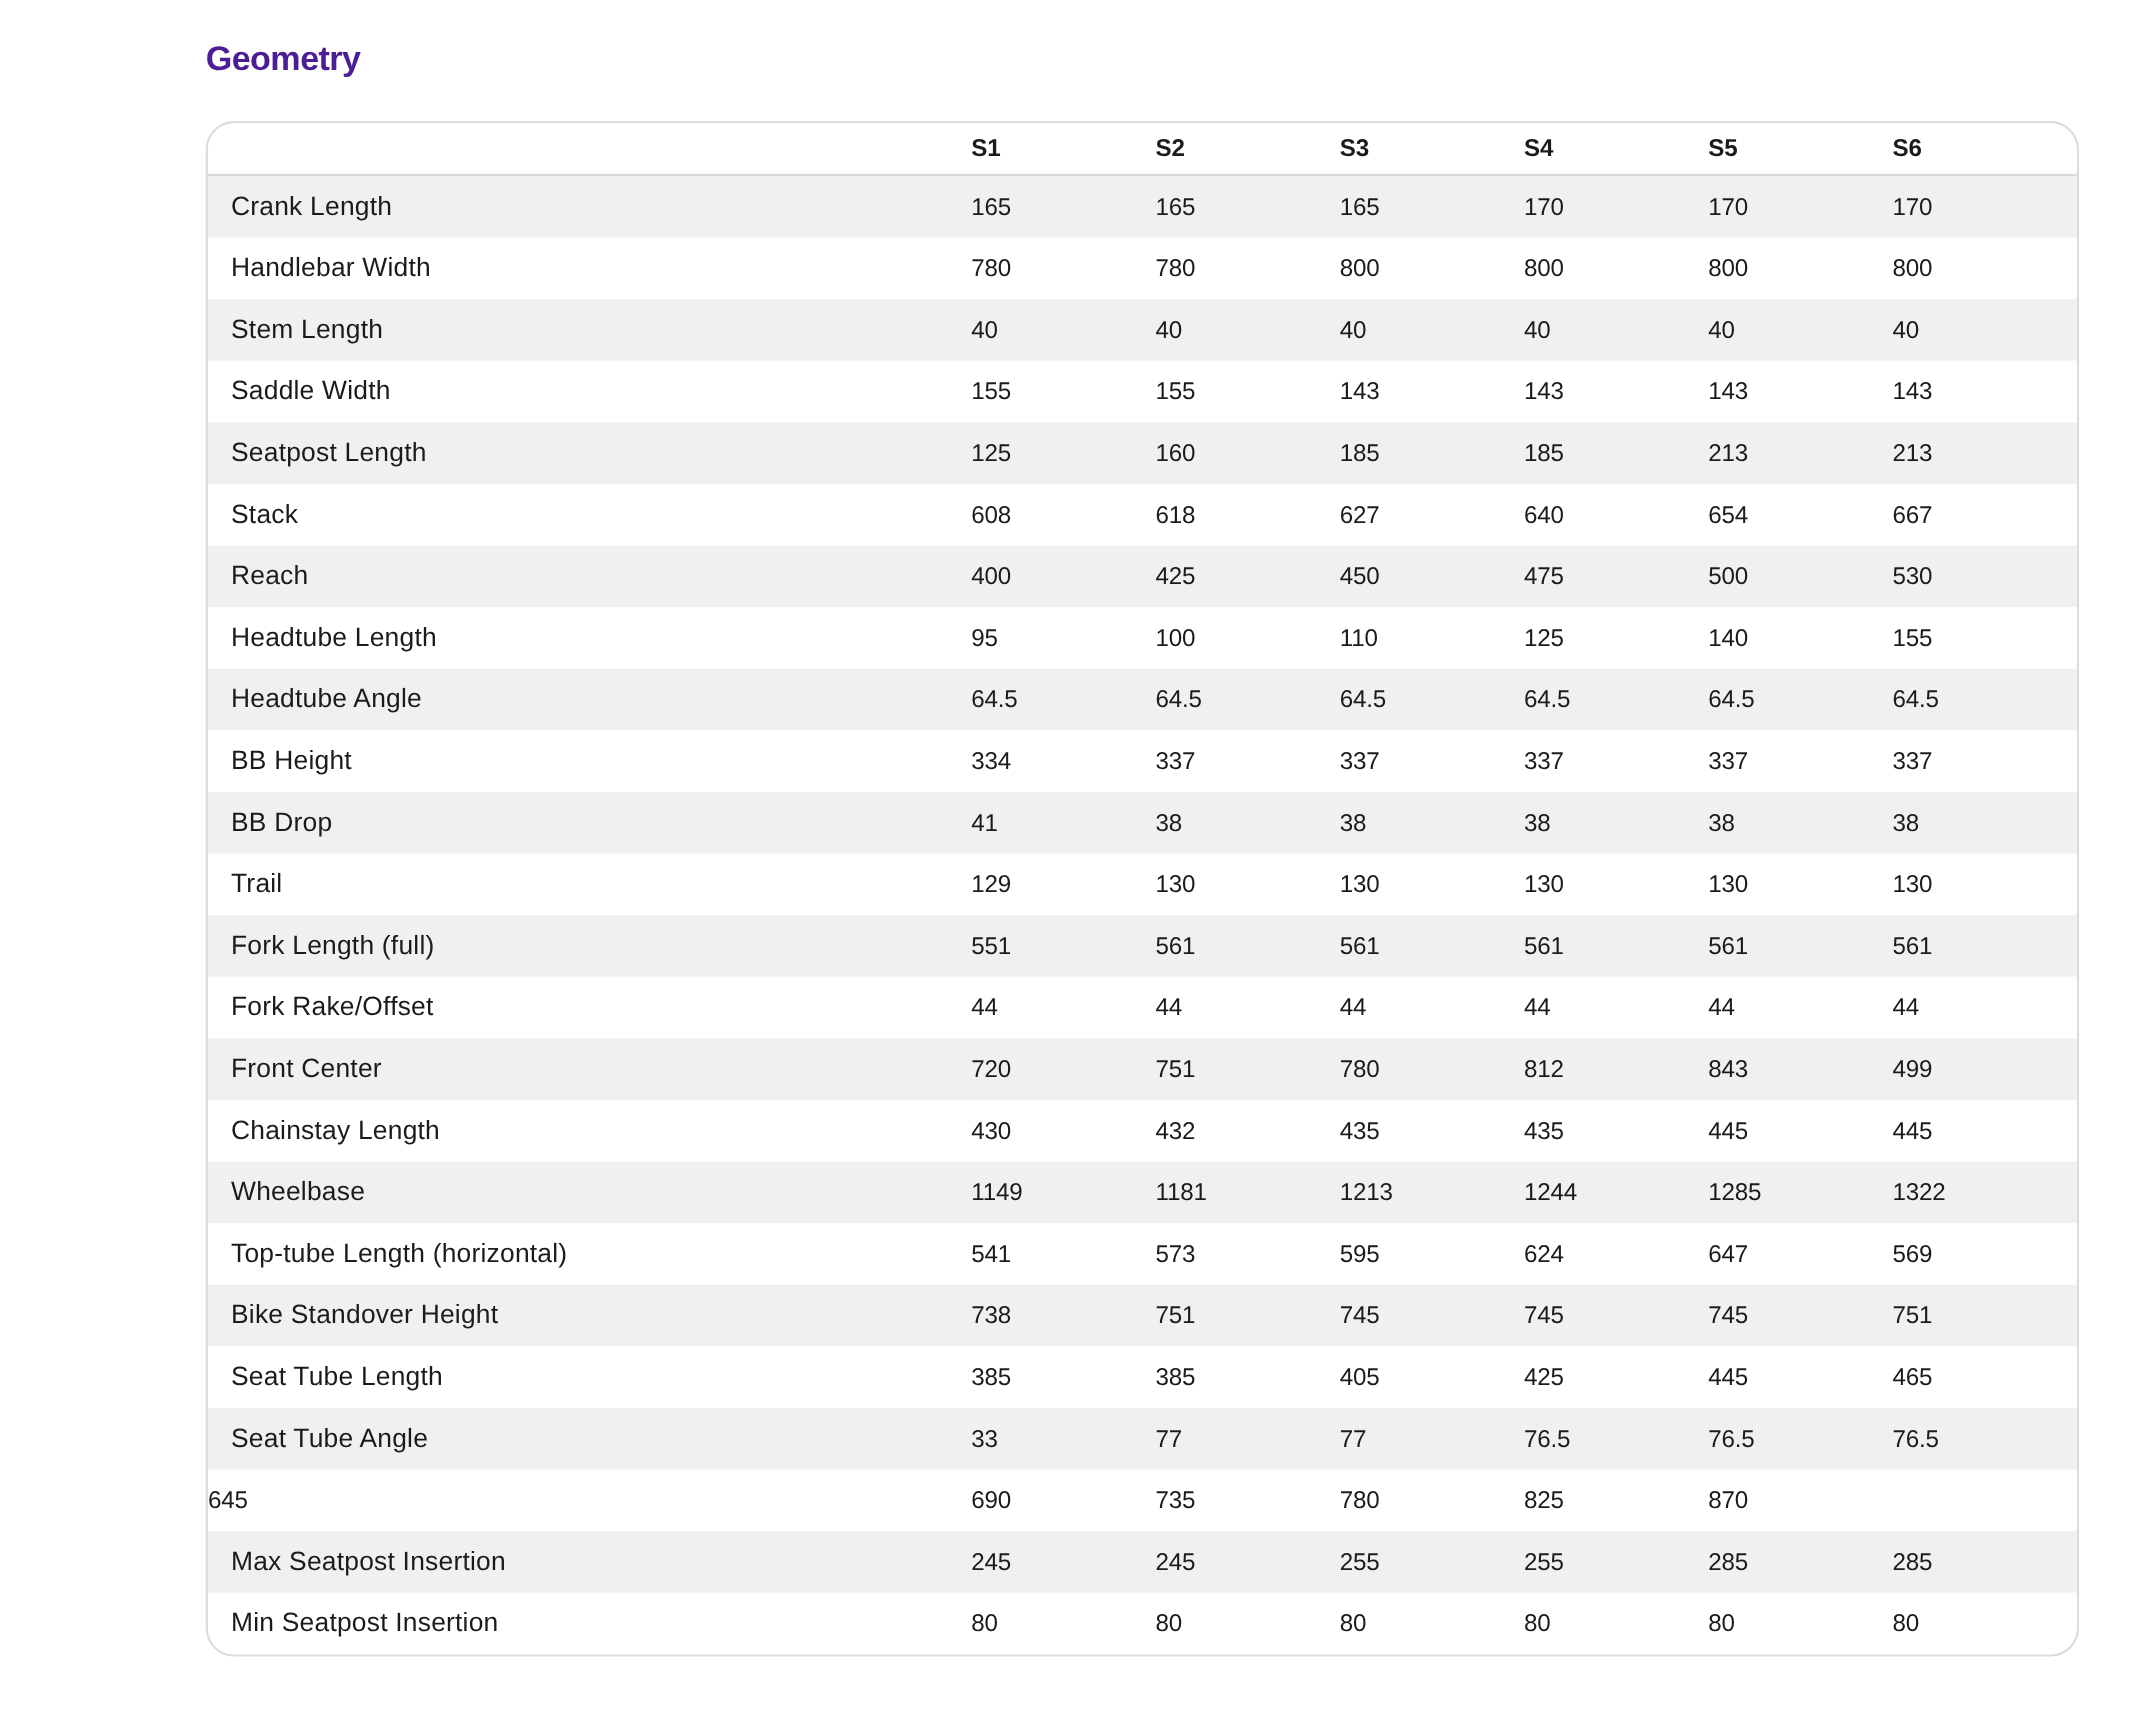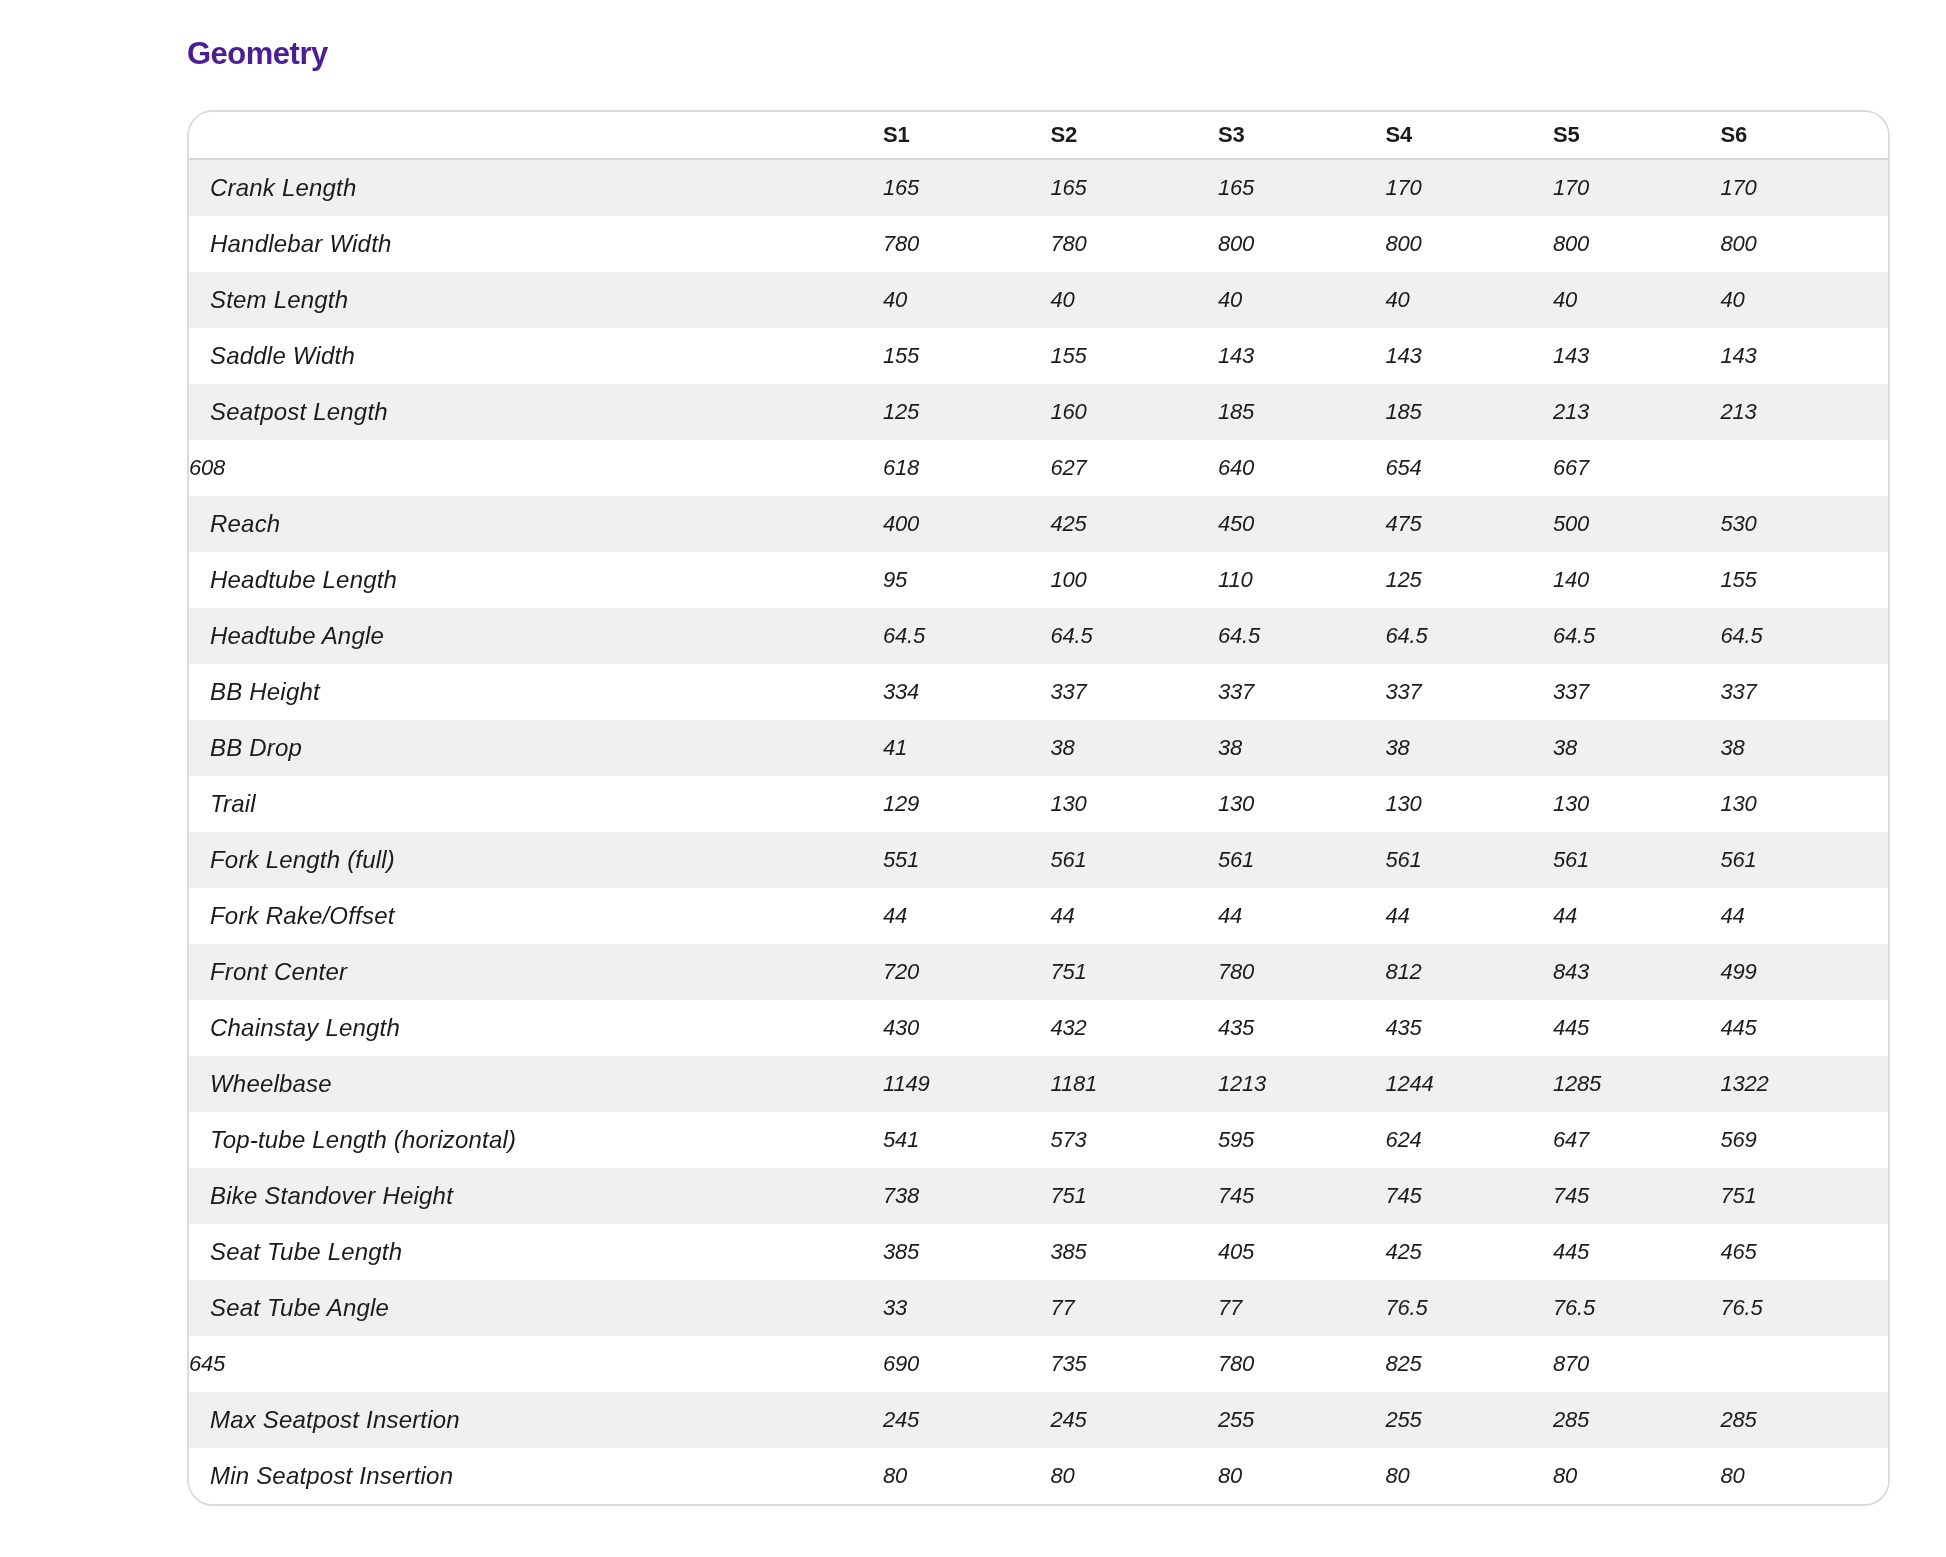--- a/index.html
+++ b/index.html
@@ -52,21 +52,20 @@
     background:#ffffff;
   }
   .header-cell{
     font-size:22px;
     font-weight:700;
     color:var(--text);
     letter-spacing:0.2px;
   }
   .tbody{
     display:block;
-    font-style:italic;
   }
   .row{
     display:grid;
     grid-template-columns:694px repeat(6,1fr);
     align-items:center;
     height:56px;
     background:#ffffff;
   }
   .row:nth-child(odd){
     background:var(--stripe);
@@ -143,20 +142,21 @@
         <div class="row">
           <div class="label-cell">Seatpost Length</div>
           <div class="value-cell">125</div>
           <div class="value-cell">160</div>
           <div class="value-cell">185</div>
           <div class="value-cell">185</div>
           <div class="value-cell">213</div>
           <div class="value-cell">213</div>
         </div>
         <div class="row">
+          <div class="label-cell">Stack</div>
           <div class="value-cell">608</div>
           <div class="value-cell">618</div>
           <div class="value-cell">627</div>
           <div class="value-cell">640</div>
           <div class="value-cell">654</div>
           <div class="value-cell">667</div>
         </div>
         <div class="row">
           <div class="label-cell">Reach</div>
           <div class="value-cell">400</div>

